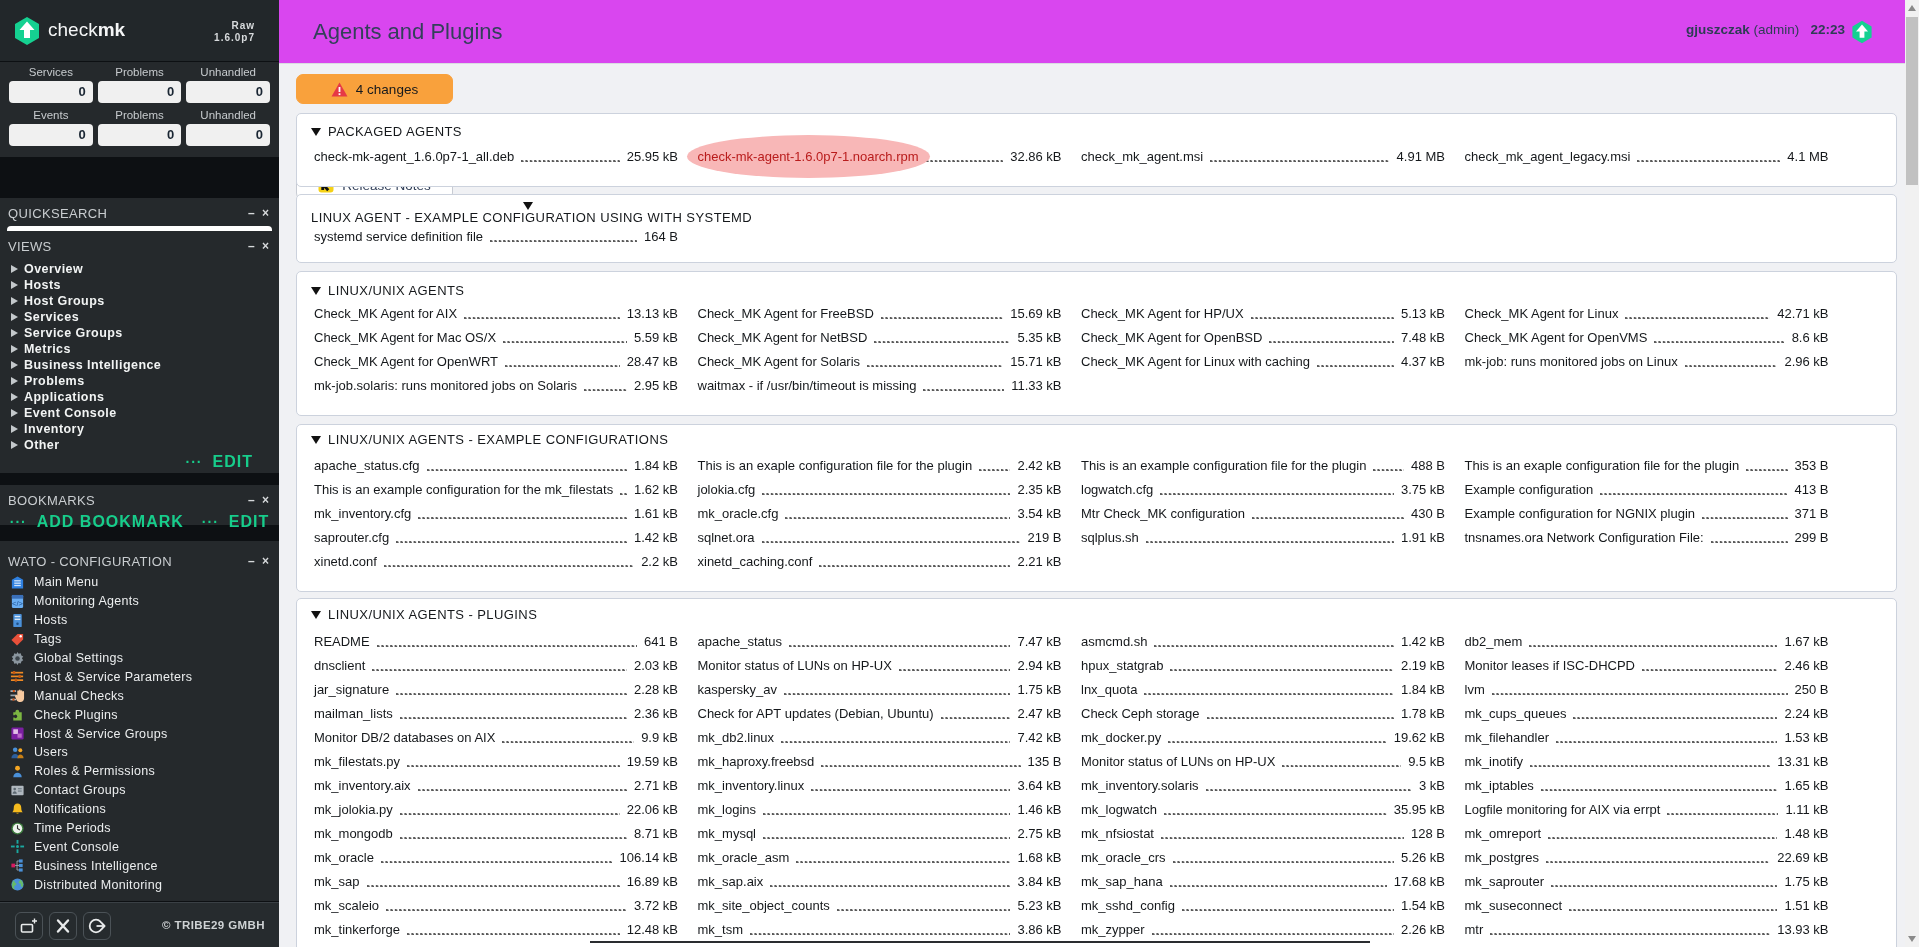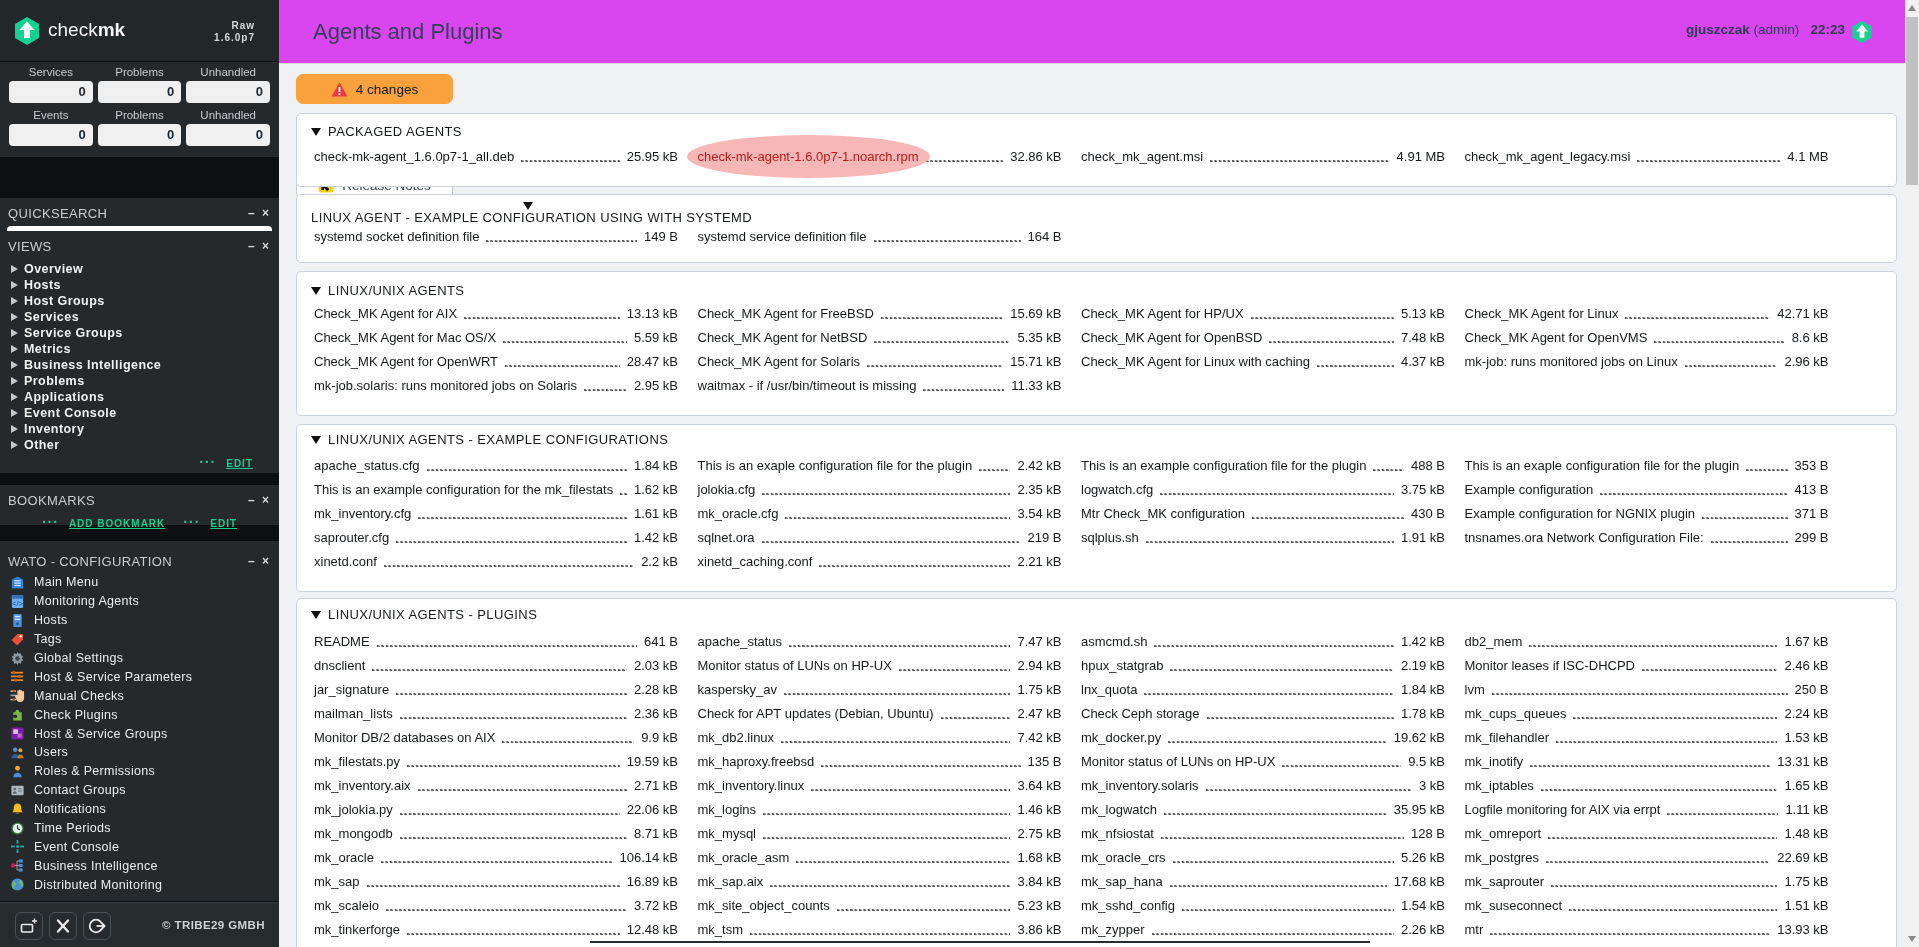--- a/index.html
+++ b/index.html
@@ -20,21 +20,21 @@
 #sn-book { top:485px; height:40px; }
 #sn-wato { top:541px; height:360px; }
 .sn-title { position:absolute; left:8px; top:8px; color:#c9cdd0; font-size:13px; letter-spacing:0.35px; }
 .sn-btns { position:absolute; right:8px; top:8px; color:#d6d9db; font-size:12px; font-weight:700; letter-spacing:2px; }
 .searchbox { position:absolute; left:7px; right:7px; top:28px; height:19px; background:#fff; border-radius:4px; }
 .views-list { position:absolute; left:11px; top:30px; }
 .vi { height:16px; display:flex; align-items:center; }
 .tri { width:0; height:0; border-left:7px solid #c3c8cb; border-top:4.5px solid transparent; border-bottom:4.5px solid transparent; margin-right:6px; }
 .vl { color:#f2f4f4; font-size:12.5px; font-weight:700; letter-spacing:0.45px; }
 .editrow { position:absolute; right:26px; top:222px; }
-.grn { color:#17cd8b; font-size:10px; font-weight:700; letter-spacing:1px;text-decoration:underline; }
+.grn { color:#17cd8b; font-size:16px; font-weight:700; letter-spacing:1px; }
 .dots3 { color:#17cd8b; font-size:14px; font-weight:700; letter-spacing:1px; margin-right:10px; }
 .bookrow { position:absolute; left:0; right:0; top:28px; text-align:center; }
 .wato-list { position:absolute; left:10px; top:32px; }
 #sn-wato .sn-title { top:13px; }
 #sn-wato .sn-btns { top:13px; }
 .wi { height:18.9px; display:flex; align-items:center; }
 .wic { width:15px; height:15px; margin-right:9px; display:inline-flex; }
 .wl { color:#eceeef; font-size:12.5px; letter-spacing:0.3px; }
 .sb-foot { position:absolute; left:0; top:902px; width:279px; height:45px; background:#262b2e; border-top:1px solid #3a4045; }
 .fbtn { position:absolute; top:9px; width:28px; height:28px; border:1px solid #4b5257; border-radius:6px; display:flex; align-items:center; justify-content:center; }
@@ -459,25 +459,20 @@
         </div>
 </div>
   </div>
   <div class="box" id="box2">
     <div class="bhead">
         <span class="btri"></span>
         <span class="btxt">LINUX AGENT - EXAMPLE CONFIGURATION USING WITH SYSTEMD</span>
       </div>
 <div class="grid">
 <div class="cell">
-          <span class="n">systemd socket definition file</span>
-          <span class="dots"></span>
-          <span class="s">149 B</span>
-        </div>
-<div class="cell">
           <span class="n">systemd service definition file</span>
           <span class="dots"></span>
           <span class="s">164 B</span>
         </div>
 </div>
   </div>
   <div class="box" id="box3">
     <div class="bhead">
         <span class="btri"></span>
         <span class="btxt">LINUX/UNIX AGENTS</span>

